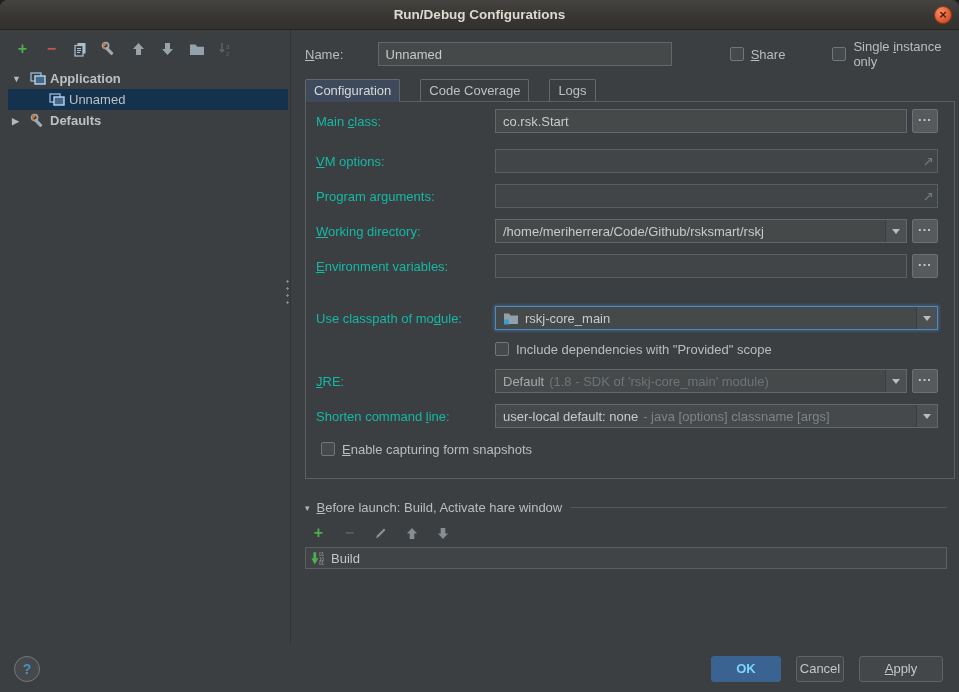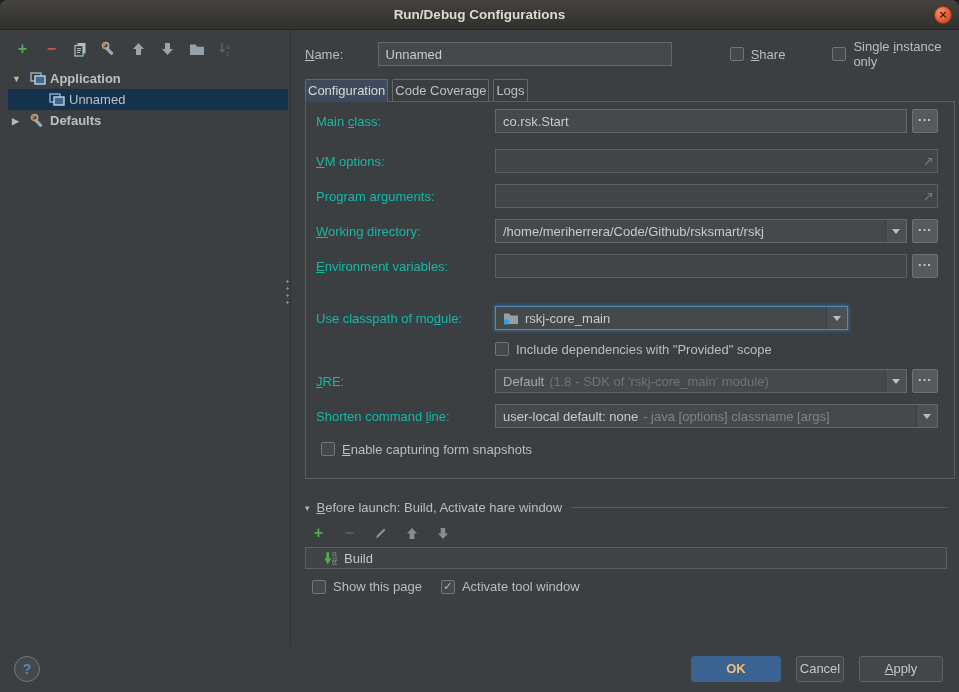--- a/index.html
+++ b/index.html
@@ -40,22 +40,22 @@
   .tf { height:24px; background:#45494a; border:1px solid #61676b; color:#c7cbcd; padding:0 7px; font:13px "Liberation Sans",sans-serif; outline:none; }
   .tf.empty { background:#414547; border-color:#595f63; }
   .name-input { width:326px; }
   .cbgroup { display:flex; align-items:center; }
   .cb { width:14px; height:14px; background:#45494a; border:1px solid #70767a; border-radius:2px; display:inline-flex; align-items:center; justify-content:center; cursor:pointer; flex:none; }
   .ck { font-size:11px; color:#b7bcbf; line-height:1; }
   .cb-label { margin-left:7px; color:#b9bdbf; }
   .mn { text-decoration:underline; text-underline-offset:1px; }
 
   .tabs { display:flex; margin-top:13px; position:relative; z-index:2; }
-  .tab { height:23px; line-height:21px; padding:0 2px; background:#3b3e40; border:1px solid #64686b; border-bottom:1px solid #5b5f61;
-    margin-right:4px; margin-bottom:-1px; border-radius:2px 2px 0 0; color:#bcc0c2; cursor:pointer; }
+  .tab { height:23px; line-height:21px; padding:0 8px; background:#3b3e40; border:1px solid #64686b; border-bottom:1px solid #5b5f61;
+    margin-right:20px; margin-bottom:-1px; border-radius:2px 2px 0 0; color:#bcc0c2; cursor:pointer; }
   .tab.selected { background:#3e4a5c; border-bottom:1px solid #3e4a5c; color:#d6d9da; }
 
   .tab-pane { border:1px solid #5b5f61; height:378px; padding-left:10px; position:relative; z-index:1; }
   .frow { display:flex; align-items:center; height:24px; }
   .lbl { width:179px; color:#14b8a6; flex:none; }
   .fields { display:flex; align-items:center; }
   .tf-wrap { position:relative; }
   .expand-ic { position:absolute; right:4px; top:6px; pointer-events:none; }
   .ellipsis-btn { width:26px; height:24px; margin-left:5px; background:#565a5d; border:1px solid #6d7174; border-radius:2px;
     color:#c6cacc; font:bold 13px "Liberation Sans",sans-serif; letter-spacing:1px; display:flex; align-items:flex-start; justify-content:center; line-height:13px; cursor:pointer; }
@@ -69,31 +69,31 @@
   .sh-hint { color:#7e8386; }
   .cb-row { display:flex; align-items:center; height:16px; }
 
   
   .bl { margin-top:21px; margin-right:8px; }
   .bl-header { display:flex; align-items:center; color:#b9bdbf; cursor:pointer; }
   .bl-arrow { font-size:9px; margin-right:7px; color:#b2b8bc; }
   .bl-sep { flex:1; height:1px; background:#55595b; margin-left:9px; }
   .bl-toolbar { display:flex; align-items:center; gap:14px; margin-top:10px; padding-left:5px; height:16px; }
   .glyph-remove-dim { color:#595d60; font-size:16px; font-weight:bold; line-height:1; }
-  .bl-task { margin-top:6px; height:22px; border:1px solid #5b5f61; background:#404446; display:flex; align-items:center; padding:0 18px; }
+  .bl-task { margin-top:6px; height:22px; border:1px solid #5b5f61; background:#404446; display:flex; align-items:center; padding:0 5px; }
   .bl-task-label { margin-left:5px; color:#c2c6c8; }
   .bl-cbs { margin-top:10px; display:flex; align-items:center; padding-left:7px; }
 
   
   .footer { height:47px; display:flex; align-items:center; padding:0 16px 0 14px; }
   .help-btn { width:26px; height:26px; border-radius:50%; border:1px solid #75797c; background:#45494b; display:flex; align-items:center; justify-content:center;
     color:#4a8fc4; font-weight:bold; font-size:14px; cursor:pointer; }
   .spacer { flex:1; }
   .btn { height:26px; border-radius:3px; display:flex; align-items:center; justify-content:center; cursor:pointer; font:13px "Liberation Sans",sans-serif; }
-  .btn-ok { width:90px; background:#3a6391; border:1px solid #3a6391; color:#fdba74; font-weight:bold; }
+  .btn-ok { width:70px; background:#3a6391; border:1px solid #3a6391; color:#7dd3fc; font-weight:bold; }
   .btn-sec { background:#43474a; border:1px solid #5e6367; color:#c3c7c9; margin-left:15px; }
   .btn-cancel { width:48px; }
   .btn-apply { width:84px; }
 </style>
 </head>
 <body>
 
 <div class="window">
 
   <div class="titlebar">
@@ -266,21 +266,21 @@
           <span class="lbl"><span></span><span class="mn">E</span><span>nvironment variables:</span></span>
           <span class="fields">
             <input class="tf empty" style="width: 412px;" value="">
             <span class="ellipsis-btn">...</span>
           </span>
         </div>
 
         <div class="frow" style="margin-top:28px">
           <span class="lbl"><span>Use classpath of mo</span><span class="mn">d</span><span>ule:</span></span>
           <span class="fields">
-            <span class="combo focused" style="width:353px">
+            <span class="combo focused" style="width:443px">
               <span class="combo-text">
                 <span style="display:inline-flex">
                   <svg width="16" height="13" viewBox="0 0 16 13">
                       <path d="M1 1.5 h5 l1.6 2 H15 V12 H1 z" fill="#92a0ab"></path>
                       <rect x="1" y="7.5" width="5" height="5" fill="#3d9bd0"></rect>
                     </svg>
                 </span>
                 <span>rskj-core_main</span>
               </span>
               <span class="combo-arrow">
@@ -365,28 +365,20 @@
         <div class="bl-task">
           <span style="display:inline-flex">
             <svg width="15" height="15" viewBox="0 0 15 15">
                 <text x="8" y="5" font-size="4.6" fill="#9aa0a3">01</text>
                 <text x="8" y="9.6" font-size="4.6" fill="#9aa0a3">10</text>
                 <text x="8" y="14.2" font-size="4.6" fill="#9aa0a3">01</text>
                 <path d="M2.4 1.2 h2.8 v6.1 h2.2 L3.8 13.4 L0.4 7.3 h2 z" fill="#4fae4f"></path>
               </svg>
           </span>
           <span class="bl-task-label">Build</span>
-        </div>
-        <div class="bl-cbs">
-          <span class="cb"></span>
-          <span class="cb-label">Show this page</span>
-          <span class="cb" style="margin-left:19px">
-              <span class="ck">✓</span>
-            </span>
-          <span class="cb-label">Activate tool window</span>
         </div>
       </div>
 
     </div>
   </div>
 
   <div class="footer">
     <span class="help-btn">
         <span>?</span>
       </span>

